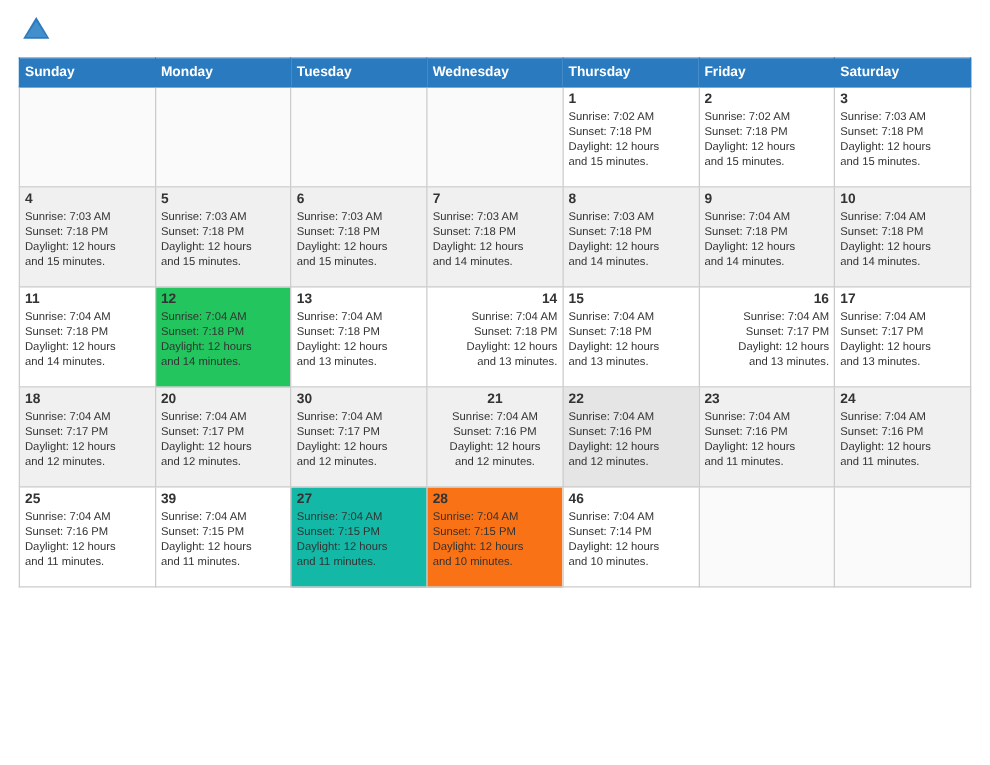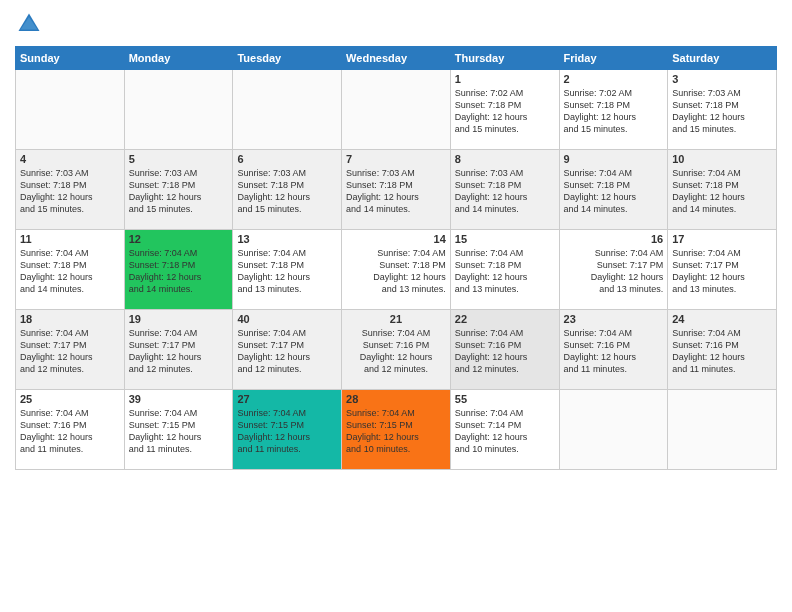--- a/index.html
+++ b/index.html
@@ -257,28 +257,28 @@
         </tr>
         <tr>
           <td style="background: rgb(240, 240, 240);">
             <span class="day-num">18</span>
             <div class="day-info" style="white-space: pre-line;">Sunrise: 7:04 AM
 Sunset: 7:17 PM
 Daylight: 12 hours
 and 12 minutes.</div>
           </td>
           <td style="background: rgb(240, 240, 240);">
-            <span class="day-num">19</span>
-            <div class="day-info" style="white-space: pre-line;">Sunrise: 7:04 AM
-Sunset: 7:17 PM
-Daylight: 12 hours
-and 12 minutes.</div>
-          </td>
-          <td style="background: rgb(240, 240, 240);">
-            <span class="day-num">40</span>
+            <span class="day-num">20</span>
+            <div class="day-info" style="white-space: pre-line;">Sunrise: 7:04 AM
+Sunset: 7:17 PM
+Daylight: 12 hours
+and 12 minutes.</div>
+          </td>
+          <td style="background: rgb(240, 240, 240);">
+            <span class="day-num">30</span>
             <div class="day-info" style="white-space: pre-line;">Sunrise: 7:04 AM
 Sunset: 7:17 PM
 Daylight: 12 hours
 and 12 minutes.</div>
           </td>
           <td style="background: rgb(240, 240, 240); text-align: center;">
             <span class="day-num">21</span>
             <div class="day-info" style="white-space: pre-line;">Sunrise: 7:04 AM
 Sunset: 7:16 PM
 Daylight: 12 hours
@@ -329,21 +329,21 @@
 and 11 minutes.</div>
           </td>
           <td style="background: #f97316; margin-top: 20px;">
             <span class="day-num">28</span>
             <div class="day-info" style="white-space: pre-line;">Sunrise: 7:04 AM
 Sunset: 7:15 PM
 Daylight: 12 hours
 and 10 minutes.</div>
           </td>
           <td style="background: rgb(255, 255, 255);">
-            <span class="day-num">55</span>
+            <span class="day-num">46</span>
             <div class="day-info" style="white-space: pre-line;">Sunrise: 7:04 AM
 Sunset: 7:14 PM
 Daylight: 12 hours
 and 10 minutes.</div>
           </td>
           <td class="empty-cell" style="background: rgb(250, 250, 250);"></td>
           <td class="empty-cell" style="background: rgb(250, 250, 250);"></td>
         </tr>
       </tbody>
   </table>

